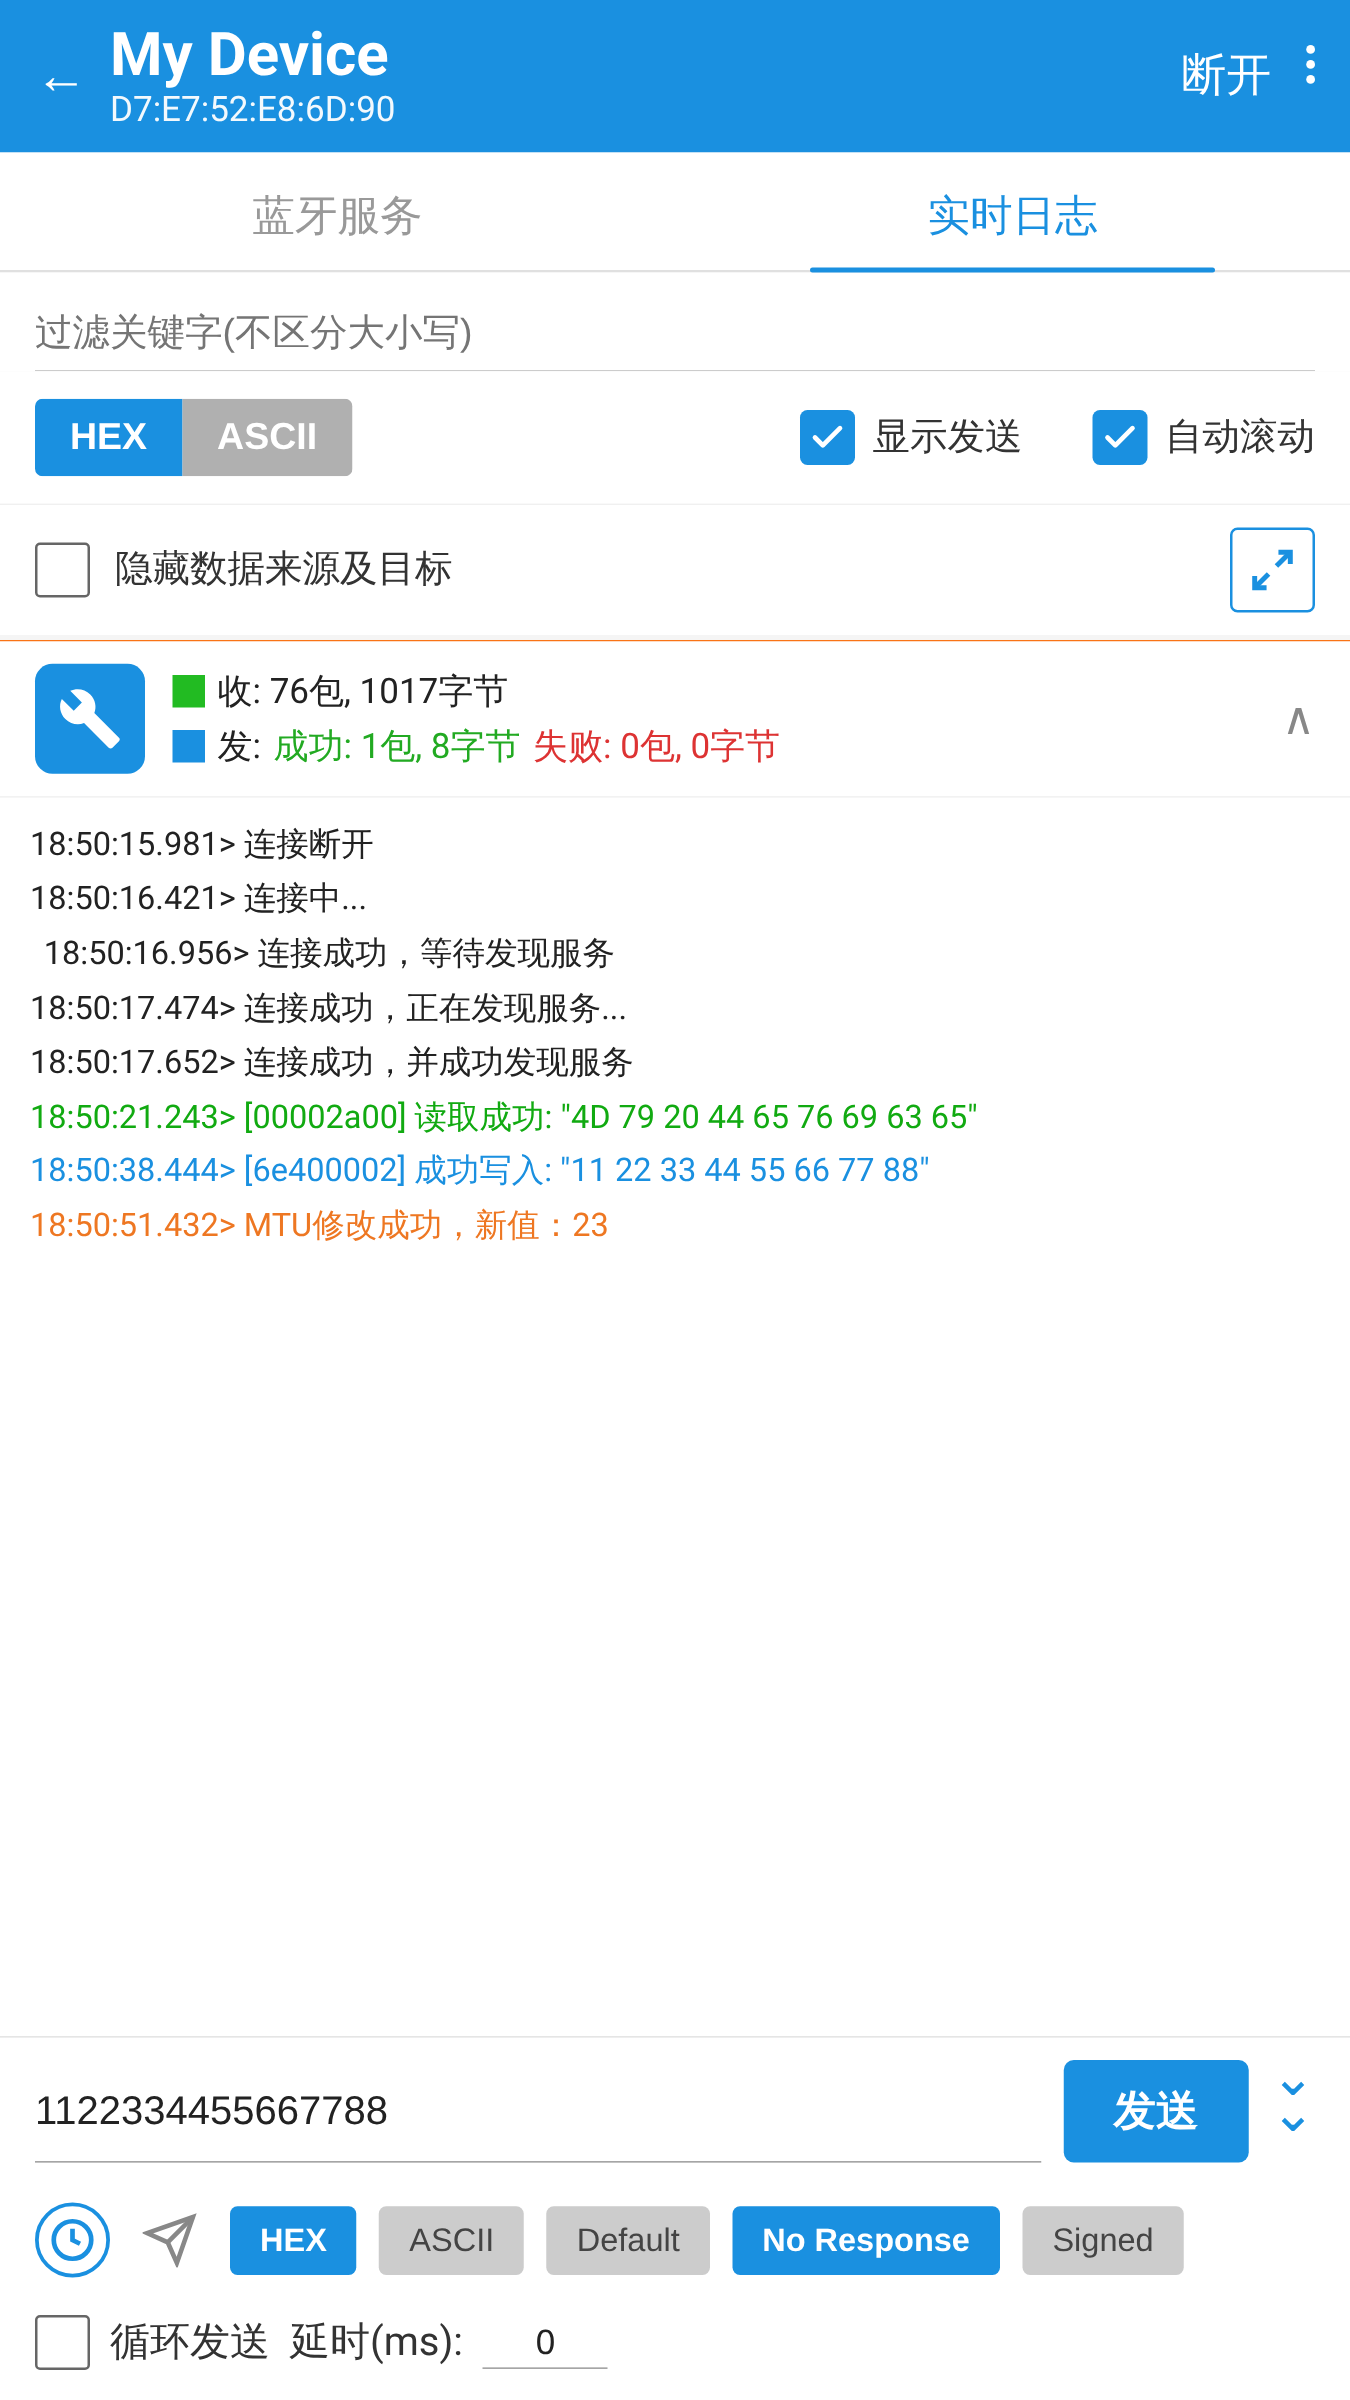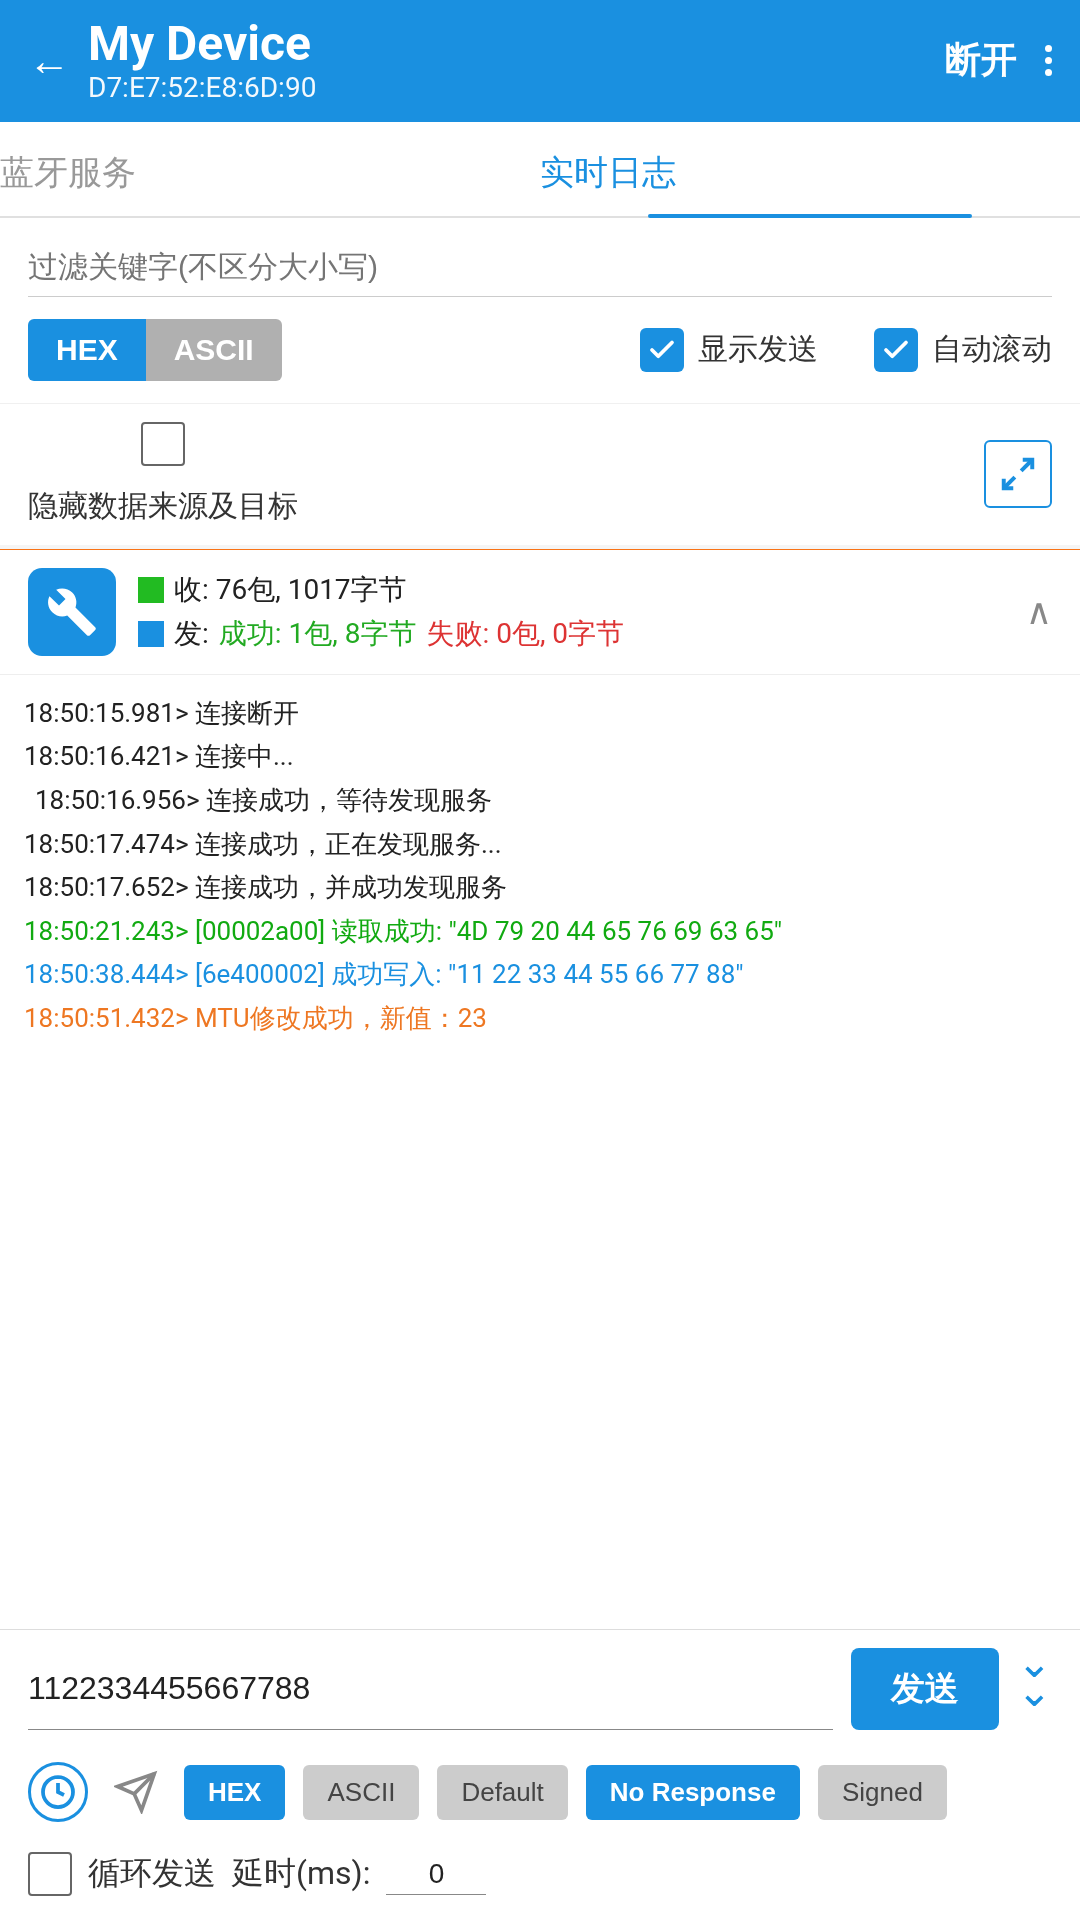--- a/index.html
+++ b/index.html
@@ -40,23 +40,22 @@
       font-size: 48px;
       font-weight: bold;
       line-height: 1.1;
     }
     .header-subtitle {
       font-size: 28px;
       opacity: 0.95;
     }
     .header-right {
       display: flex;
-      align-items: center;
+      align-items: flex-start;
       gap: 28px;
-      font-weight: bold;
     }
     .disconnect-btn {
       font-size: 36px;
       color: white;
       cursor: pointer;
     }
     .more-btn {
       font-size: 42px;
       color: white;
       cursor: pointer;
@@ -69,21 +68,21 @@
     .dot { width: 7px; height: 7px; background: white; border-radius: 50%; }
 
     
     .tabs {
       background: white;
       display: flex;
       border-bottom: 2px solid #e0e0e0;
     }
     .tab {
       flex: 1;
-      text-align: left;
+      text-align: center;
       padding: 28px 0 20px;
       font-size: 34px;
       color: #999;
       cursor: pointer;
       position: relative;
     }
     .tab.active {
       color: #1a90e0;
       font-weight: 500;
     }
@@ -173,21 +172,20 @@
       align-items: center;
       padding: 18px 28px;
       gap: 20px;
       border-top: 1px solid #f0f0f0;
       justify-content: space-between;
     }
     .hide-source-left {
       display: flex;
       align-items: center;
       gap: 20px;
-      flex-direction: column;
     }
     .checkbox-square {
       width: 44px;
       height: 44px;
       border: 2.5px solid #666;
       border-radius: 4px;
       background: white;
       cursor: pointer;
     }
     .hide-label { font-size: 30px; color: #333; }

